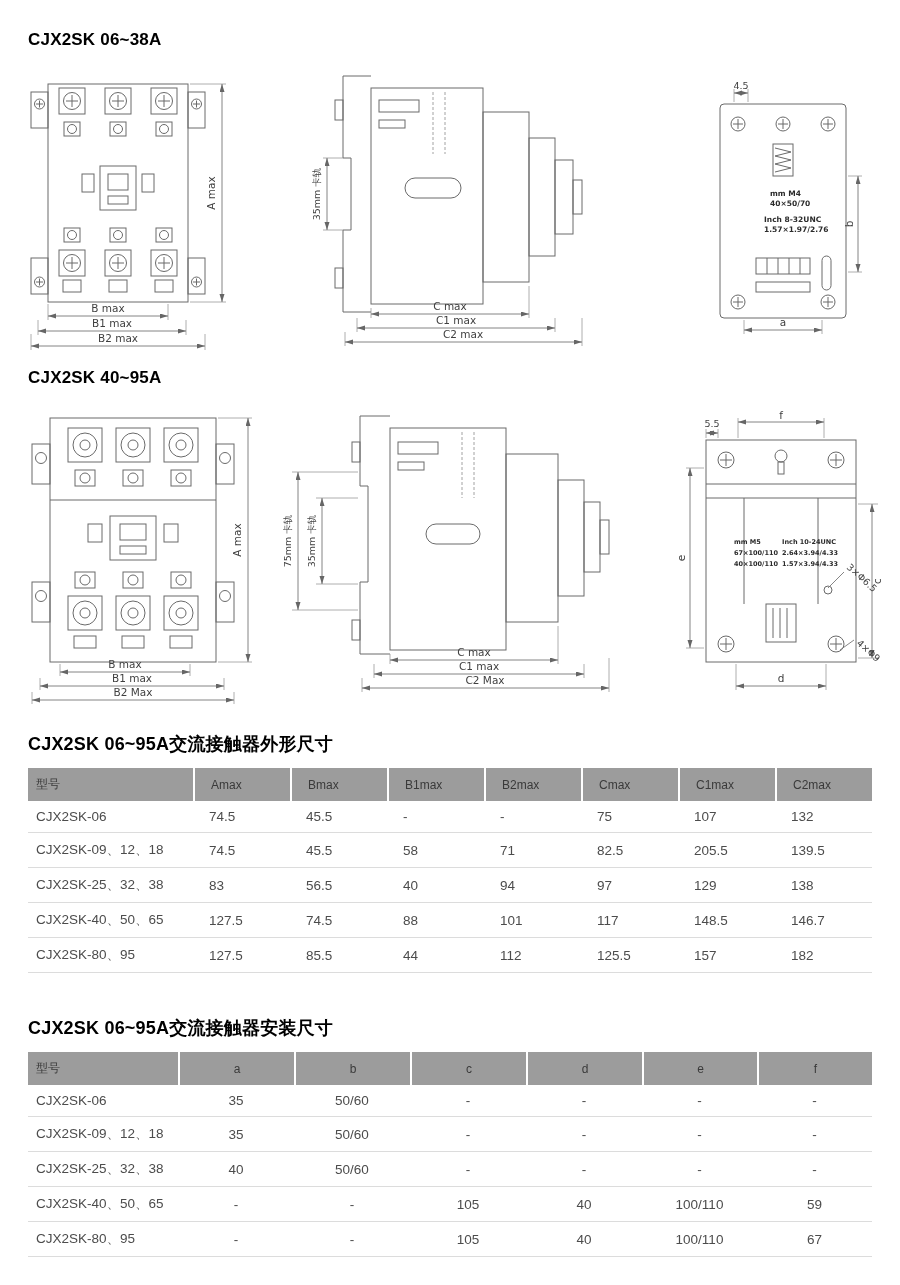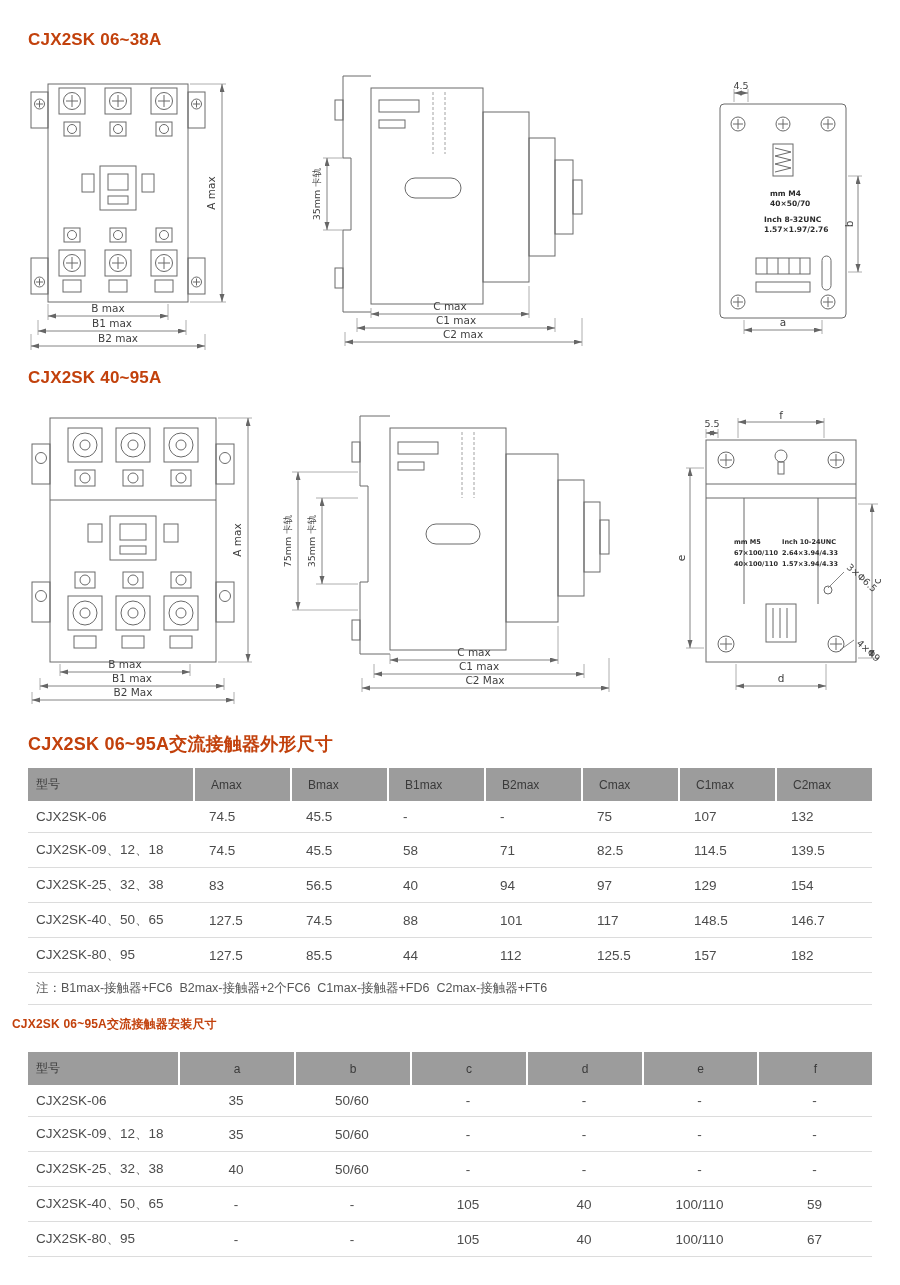--- a/index.html
+++ b/index.html
@@ -1,21 +1,21 @@
 <!DOCTYPE html>
 <html><head>
 <meta charset="utf-8">
 <style>
   html,body { margin:0; padding:0; background:#ffffff; }
   .page {
     position:relative; width:900px; height:1285px; background:#ffffff;
     font-family:"Liberation Sans","DejaVu Sans",sans-serif; color:#333;
     overflow:hidden;
   }
-  .h1 { position:absolute; font-size:17px; font-weight:bold; color:#c2410c; letter-spacing:.2px; }
+  .h1 { position:absolute; font-size:17px; font-weight:bold; color:#000000; letter-spacing:.2px; }
   .row { position:absolute; left:28px; }
   .row svg { position:absolute; }
 
   
   .dwg .ol   { stroke:#6a6a6a; fill:none; stroke-width:1; }
   .dwg .dash { stroke:#8a8a8a; fill:none; stroke-width:.8; stroke-dasharray:3,2; }
   .dwg .ext  { stroke:#9a9a9a; stroke-width:.8; }
   .dwg .dl   { stroke:#777777; stroke-width:.9; fill:none; }
   .dwg text  { font-family:"DejaVu Sans","Liberation Sans",sans-serif; fill:#3f3f3f; }
   .dwg .dim  { font-size:10.5px; }
@@ -477,32 +477,32 @@
         <td>107</td>
         <td>132</td>
       </tr>
       <tr>
         <td class="model">CJX2SK-09、12、18</td>
         <td>74.5</td>
         <td>45.5</td>
         <td>58</td>
         <td>71</td>
         <td>82.5</td>
-        <td>114.5</td>
+        <td>205.5</td>
         <td>139.5</td>
       </tr>
       <tr>
         <td class="model">CJX2SK-25、32、38</td>
         <td>83</td>
         <td>56.5</td>
         <td>40</td>
         <td>94</td>
         <td>97</td>
         <td>129</td>
-        <td>154</td>
+        <td>138</td>
       </tr>
       <tr>
         <td class="model">CJX2SK-40、50、65</td>
         <td>127.5</td>
         <td>74.5</td>
         <td>88</td>
         <td>101</td>
         <td>117</td>
         <td>148.5</td>
         <td>146.7</td>
@@ -510,27 +510,24 @@
       <tr>
         <td class="model">CJX2SK-80、95</td>
         <td>127.5</td>
         <td>85.5</td>
         <td>44</td>
         <td>112</td>
         <td>125.5</td>
         <td>157</td>
         <td>182</td>
       </tr>
-      <tr>
-        <td class="note-cell" colspan="8">注：B1max-接触器+FC6&nbsp;&nbsp;B2max-接触器+2个FC6&nbsp;&nbsp;C1max-接触器+FD6&nbsp;&nbsp;C2max-接触器+FT6</td>
-      </tr>
     </tbody>
   </table>
 
-  <div class="h1" style="left:12px; top:1016px; font-size:12px;">CJX2SK 06~95A交流接触器安装尺寸</div>
+  <div class="h1" style="left:28px; top:1016px; font-size:18px;">CJX2SK 06~95A交流接触器安装尺寸</div>
 
   <table class="dtable" style="top:1052px;">
     <colgroup>
       <col style="width:150px">
         <col style="width:116px">
         <col style="width:116px">
         <col style="width:116px">
       <col style="width:116px">
         <col style="width:115px">
         <col style="width:115px">

